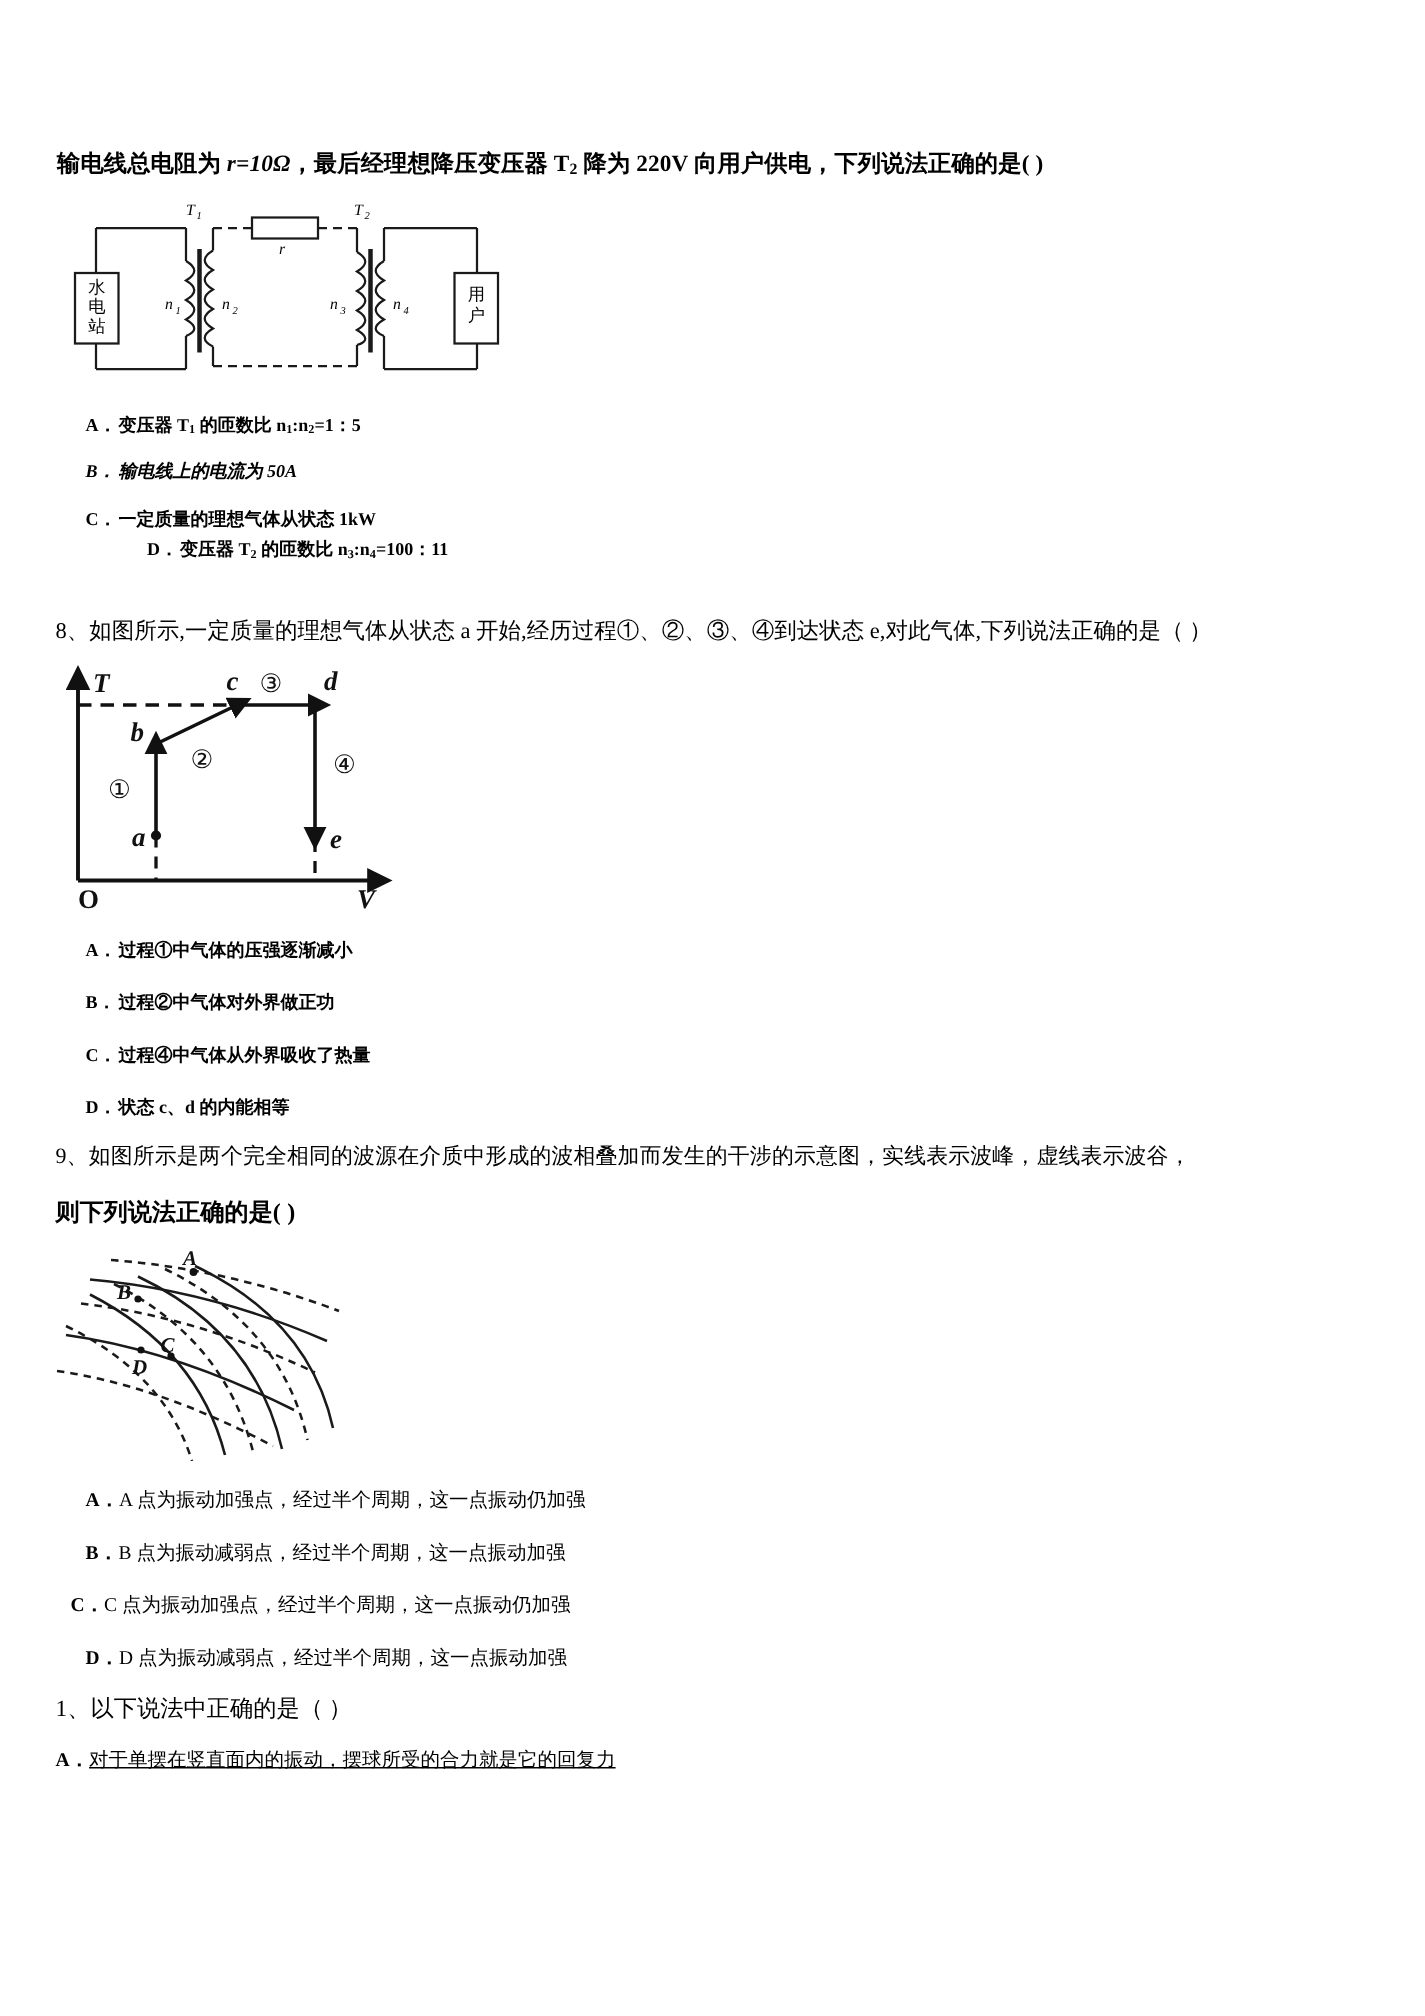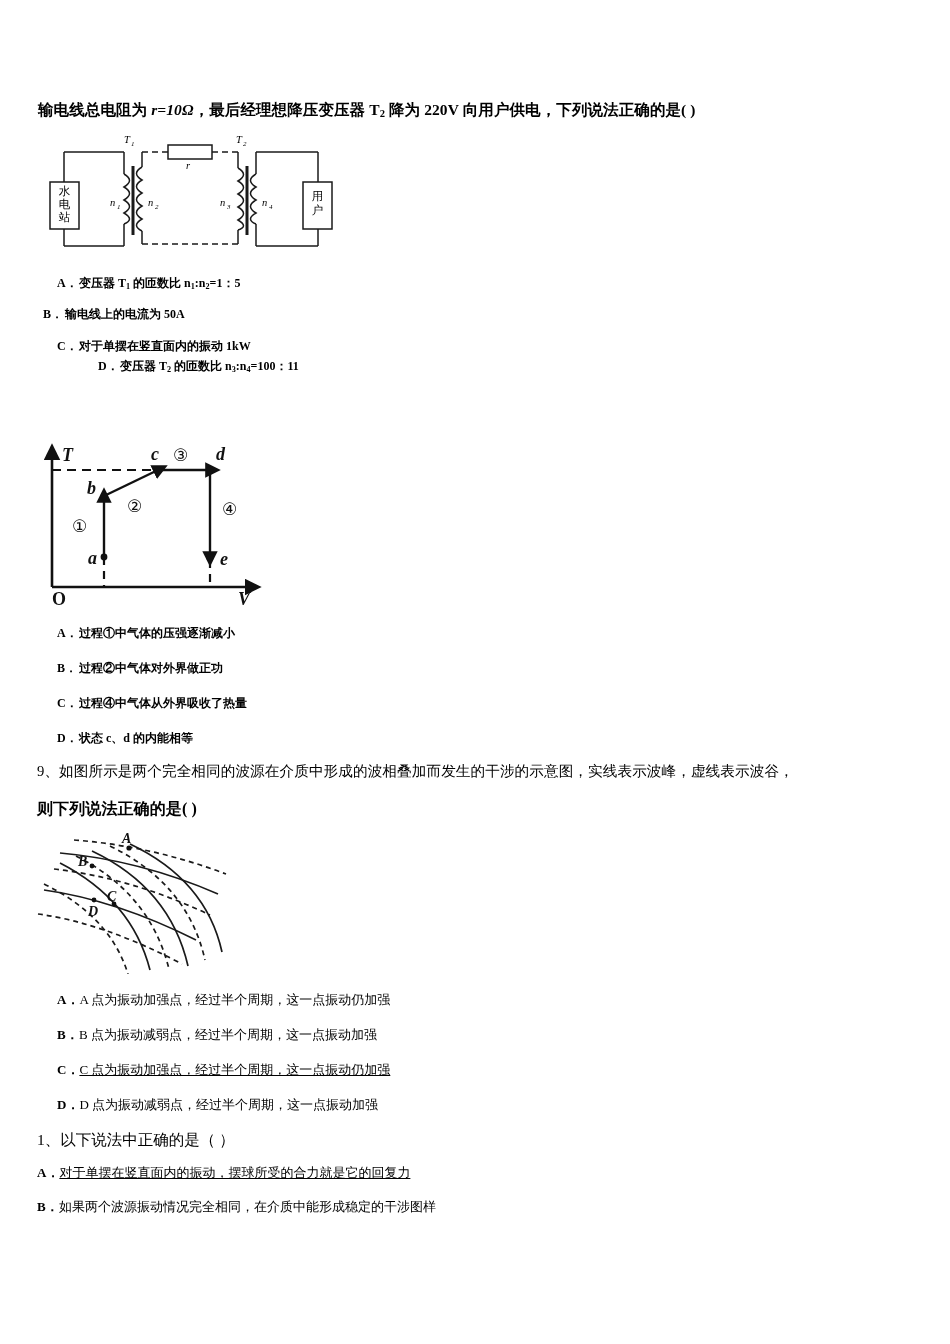--- a/index.html
+++ b/index.html
@@ -147,32 +147,33 @@
         <text x="222" y="72">n</text>
           <text x="229" y="75" font-size="7">4</text>
       </g>
     </svg>
   </div>
 
   <div class="opt" style="left:57px; top:276px;">
     <span class="lbl">A．</span><span>变压器 T</span><sub>1</sub><span> 的匝数比 n</span><sub>1</sub><span>:n</span><sub>2</sub><span>=1：5</span>
   </div>
 
-  <div class="opt" style="left:43px; top:307px;">
+  <div class="opt" style="left:57px; top:307px;font-style:italic;">
     <span class="lbl">B．</span><span>输电线上的电流为 50A</span>
   </div>
 
   <div class="opt" style="left:57px; top:339px;">
-    <span class="lbl">C．</span><span>对于单摆在竖直面内的振动 1kW</span>
+    <span class="lbl">C．</span><span>一定质量的理想气体从状态 1kW</span>
   </div>
 
   <div class="opt" style="left:57px; top:359px;margin-left:41px;">
     <span class="lbl">D．</span><span>变压器 T</span><sub>2</sub><span> 的匝数比 n</span><sub>3</sub><span>:n</span><sub>4</sub><span>=100：11</span>
   </div>
 
+  <div class="qline-reg" style="left:37px; top:412px; font-size:15px;">8、如图所示,一定质量的理想气体从状态 a 开始,经历过程①、②、③、④到达状态 e,对此气体,下列说法正确的是（    ）</div>
 
   <div class="fig" style="left:32px; top:437px;">
     <svg width="236" height="172" viewBox="0 0 236 172" xmlns="http://www.w3.org/2000/svg">
       <defs>
         <marker id="arrHead" markerWidth="8" markerHeight="8" refX="2" refY="3.2" orient="auto">
           <path d="M0,0 L6.5,3.2 L0,6.4 z" fill="#111"></path>
         </marker>
       </defs>
 
       <g stroke="#111" fill="none">
@@ -276,29 +277,26 @@
       </g>
     </svg>
   </div>
 
   <div class="opt-reg" style="left:57px; top:992px;">
     <span class="lbl">A．</span><span>A 点为振动加强点，经过半个周期，这一点振动仍加强</span>
   </div>
   <div class="opt-reg" style="left:57px; top:1027px;">
     <span class="lbl">B．</span><span>B 点为振动减弱点，经过半个周期，这一点振动加强</span>
   </div>
-  <div class="opt-reg" style="left:57px; top:1062px;text-decoration:underline;">
+  <div class="opt-reg" style="left:47px; top:1062px;">
     <span class="lbl">C．</span><span>C 点为振动加强点，经过半个周期，这一点振动仍加强</span>
   </div>
   <div class="opt-reg" style="left:57px; top:1097px;">
     <span class="lbl">D．</span><span>D 点为振动减弱点，经过半个周期，这一点振动加强</span>
   </div>
 
   <div class="qline-reg" style="left:37px; top:1131px;">1、以下说法中正确的是（     ）</div>
 
   <div class="opt-reg" style="left:37px; top:1165px;text-decoration:underline;">
     <span class="lbl">A．</span><span>对于单摆在竖直面内的振动，摆球所受的合力就是它的回复力</span>
   </div>
-  <div class="opt-reg" style="left:37px; top:1199px;">
-    <span class="lbl">B．</span><span>如果两个波源振动情况完全相同，在介质中能形成稳定的干涉图样</span>
-  </div>
 
 </div>
 
 </body></html>

